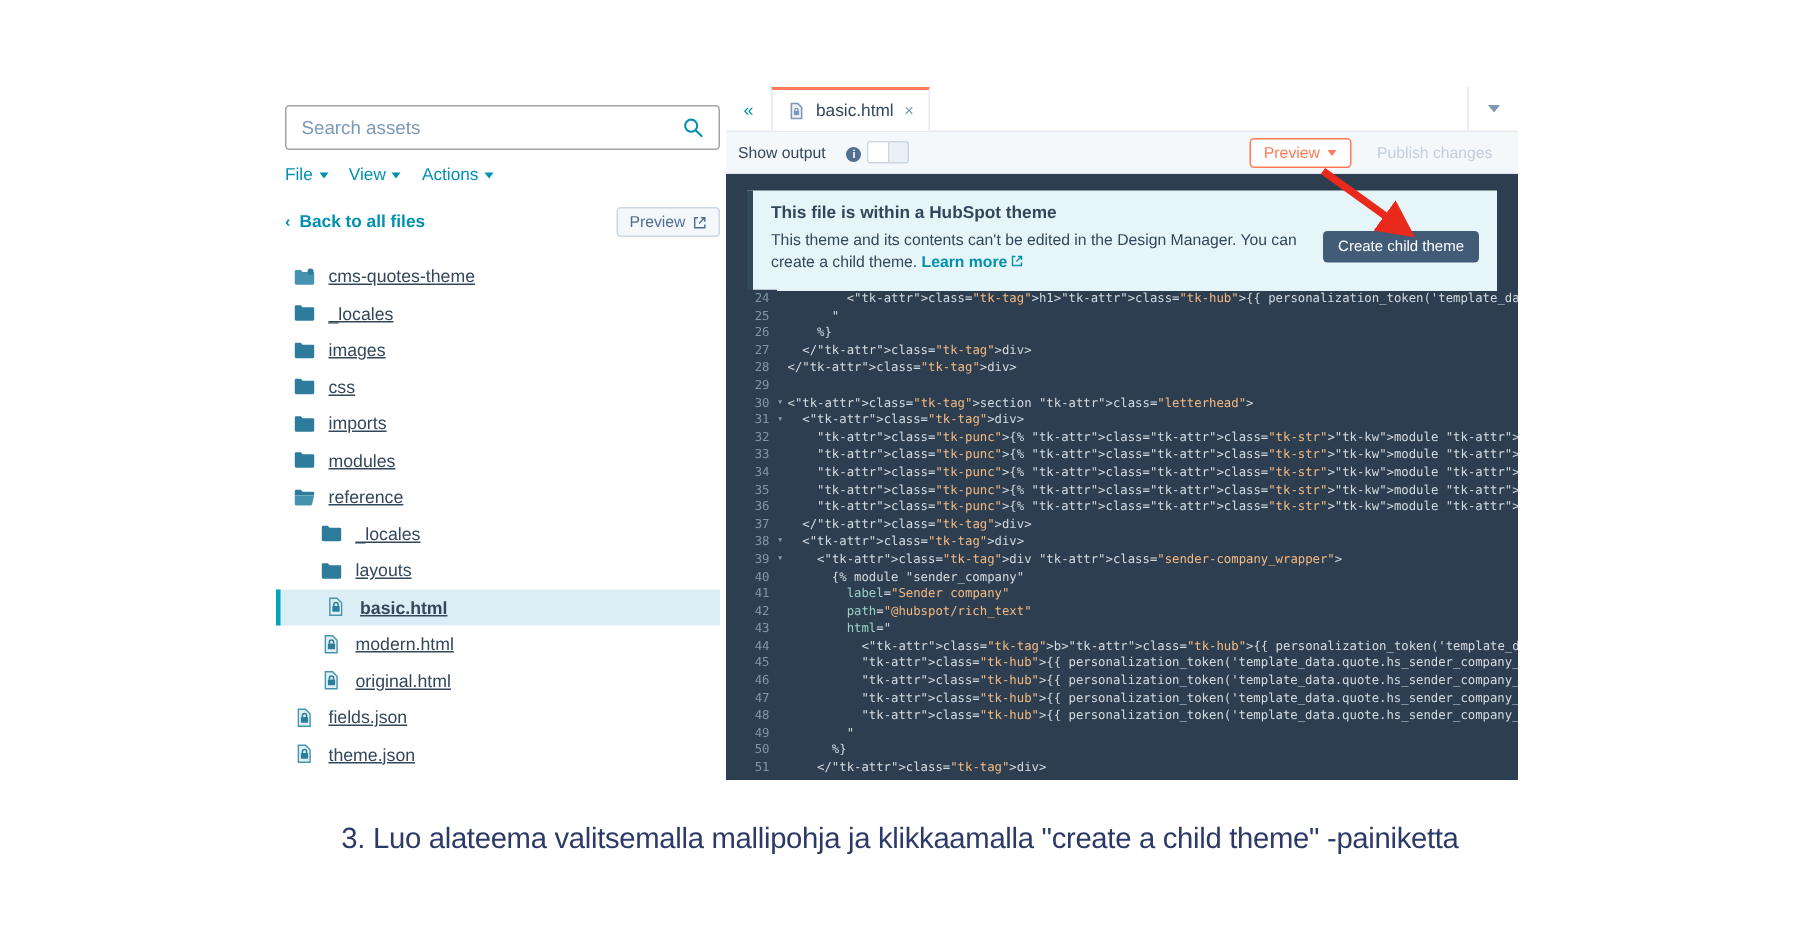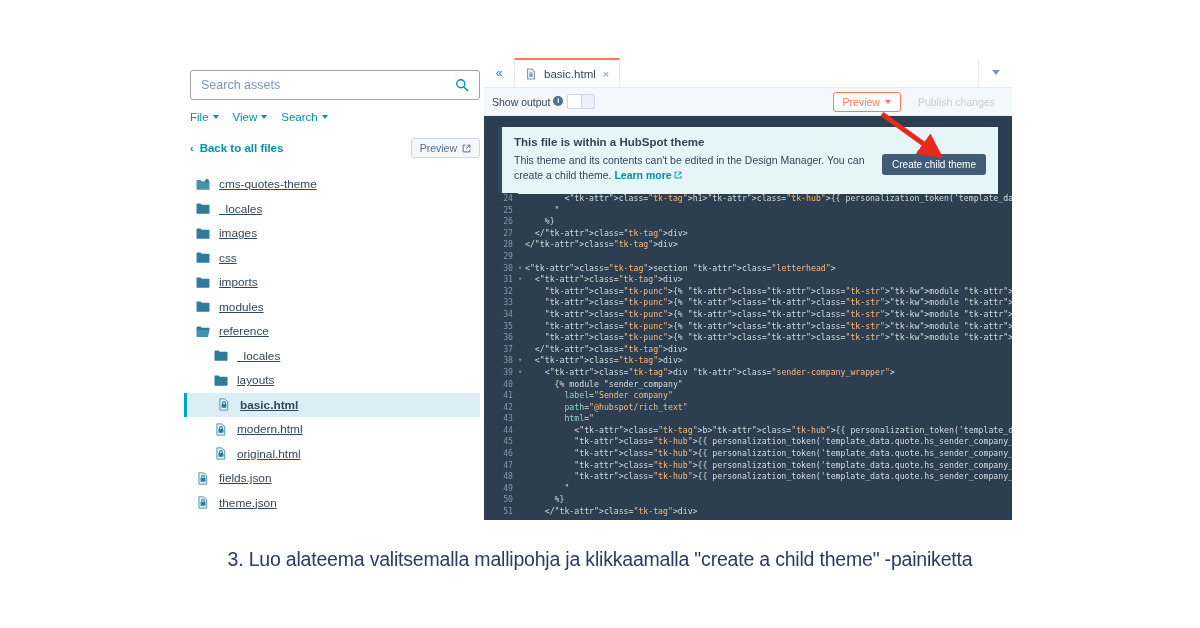--- a/index.html
+++ b/index.html
@@ -140,21 +140,21 @@
     border-top: 5px solid #7c98b6;
   }
 
   .toolbar {
     height: 28px;
     background: #f5f8fa;
     border-bottom: 1px solid #e5eaf0;
     display: flex; align-items: center;
     padding: 0 8px;
   }
-  .showoutput { display:flex; align-items:flex-start; gap:3px; font-size: 10.5px; color:#33475b; }
+  .showoutput { display:flex; align-items:flex-end; gap:14px; font-size: 10.5px; color:#33475b; }
   .info-icon {
     width: 10px; height: 10px; border-radius: 50%;
     background: #516f90; color: #fff;
     font-size: 7.5px; line-height: 10px; text-align: center;
     font-weight: bold;
   }
   .toggle {
     width: 28px; height: 15px;
     border: 1px solid #cbd6e2; border-radius: 2px;
     background: #eaf0f6;
@@ -298,21 +298,21 @@
     <div class="menubar">
       <span class="mi">
         <span>File</span>
         <i class="caret-down"></i>
       </span>
       <span class="mi">
         <span>View</span>
         <i class="caret-down"></i>
       </span>
       <span class="mi">
-        <span>Search</span>
+        <span>Actions</span>
         <i class="caret-down"></i>
       </span>
     </div>
 
     <div class="backrow">
       <span class="back-link">
         <span class="chev-left">‹</span>
         <span>Back to all files</span>
       </span>
       <span class="preview-sm">

